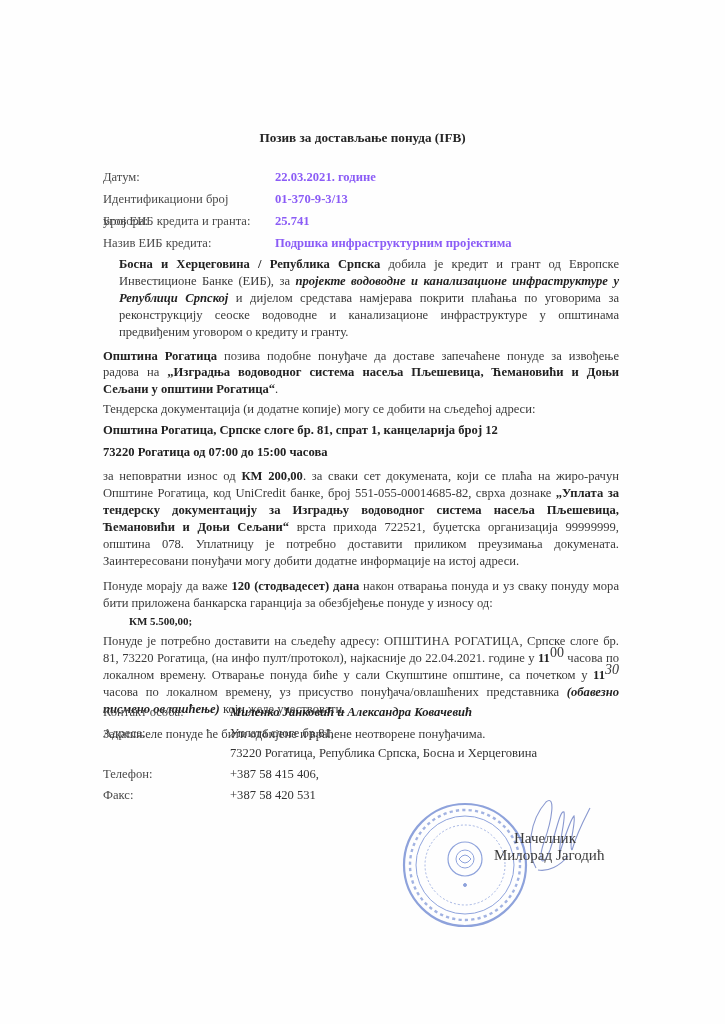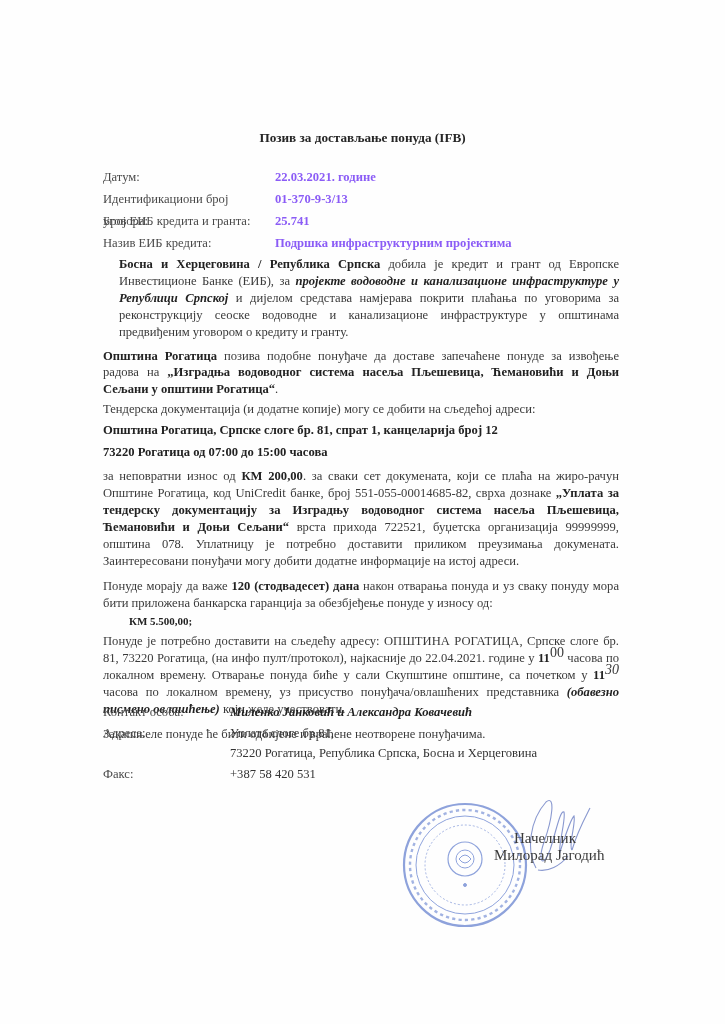--- a/index.html
+++ b/index.html
@@ -92,20 +92,24 @@
     </div>
     <div class="c-row">
       <div class="c-label">Адреса:</div>
       <div class="c-value">Уплата слоге бр.81,</div>
     </div>
     <div class="c-row">
       <div class="c-label"></div>
       <div class="c-value">73220 Рогатица, Република Српска, Босна и Херцеговина</div>
     </div>
     <div class="c-row">
+      <div class="c-label">Телефон:</div>
+      <div class="c-value">+387 58 415 406,</div>
+    </div>
+    <div class="c-row">
       <div class="c-label">Факс:</div>
       <div class="c-value">+387 58 420 531</div>
     </div>
   </div>
 
   <svg class="stamp" viewBox="0 0 128 128">
     <g fill="none" stroke="#7b93d6" opacity="0.85">
       <circle cx="64" cy="64" r="61" stroke-width="2.2"></circle>
       <circle cx="64" cy="64" r="49" stroke-width="1"></circle>
       <circle cx="64" cy="64" r="40" stroke-width="0.8" stroke-dasharray="2 2"></circle>

